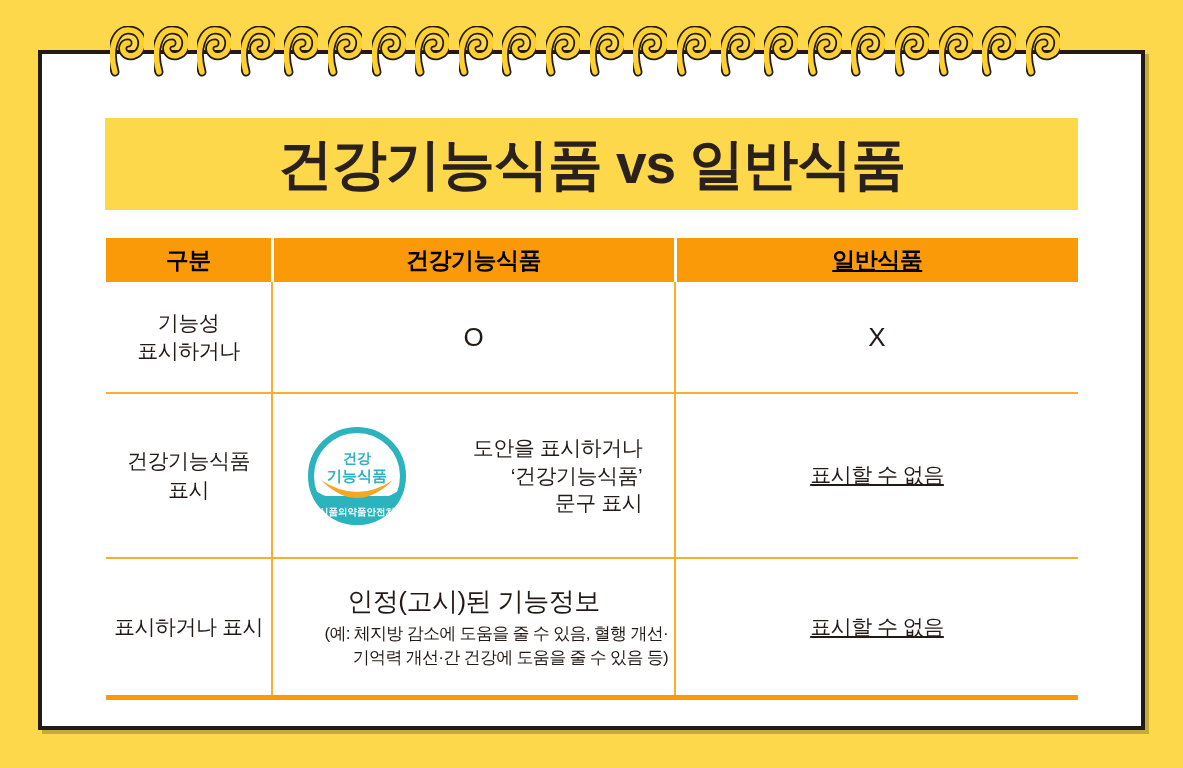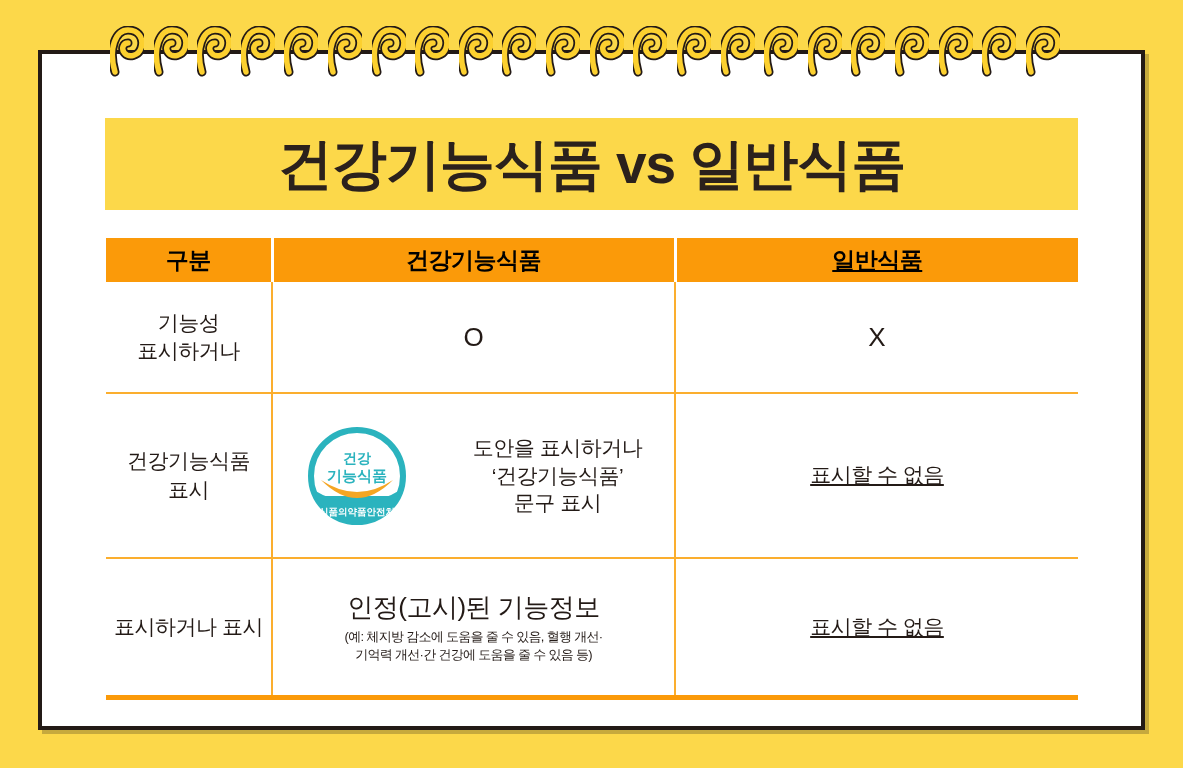--- a/index.html
+++ b/index.html
@@ -118,36 +118,37 @@
     justify-content: center;
     gap: 24px;
   }
   .badge {
     position: relative;
     width: 104px;
     height: 104px;
     flex: 0 0 104px;
   }
   .badge-text {
-    text-align: center;
+    text-align: right;
     font-size: 21px;
     line-height: 1.32;
     letter-spacing: -0.5px;
     color: #231A16;
     white-space: nowrap;
     margin-left: 40px;
   }
 
   .note-main { font-size: 26px; line-height: 1.35; letter-spacing: -0.5px; }
   .note-sub  {
-    font-size: 13px;
+    font-size: 17px;
     line-height: 1.4;
     letter-spacing: -0.7px;
     margin-top: 3px;
     color: #231A16;
+    text-align: right;
   }
 </style>
 </head>
 <body>
 
 <div class="card"></div>
 
 <div class="spiral-binding" id="spiral-binding">
     <span class="ring">
   <svg viewBox="0 0 34 52" width="34" height="52">

